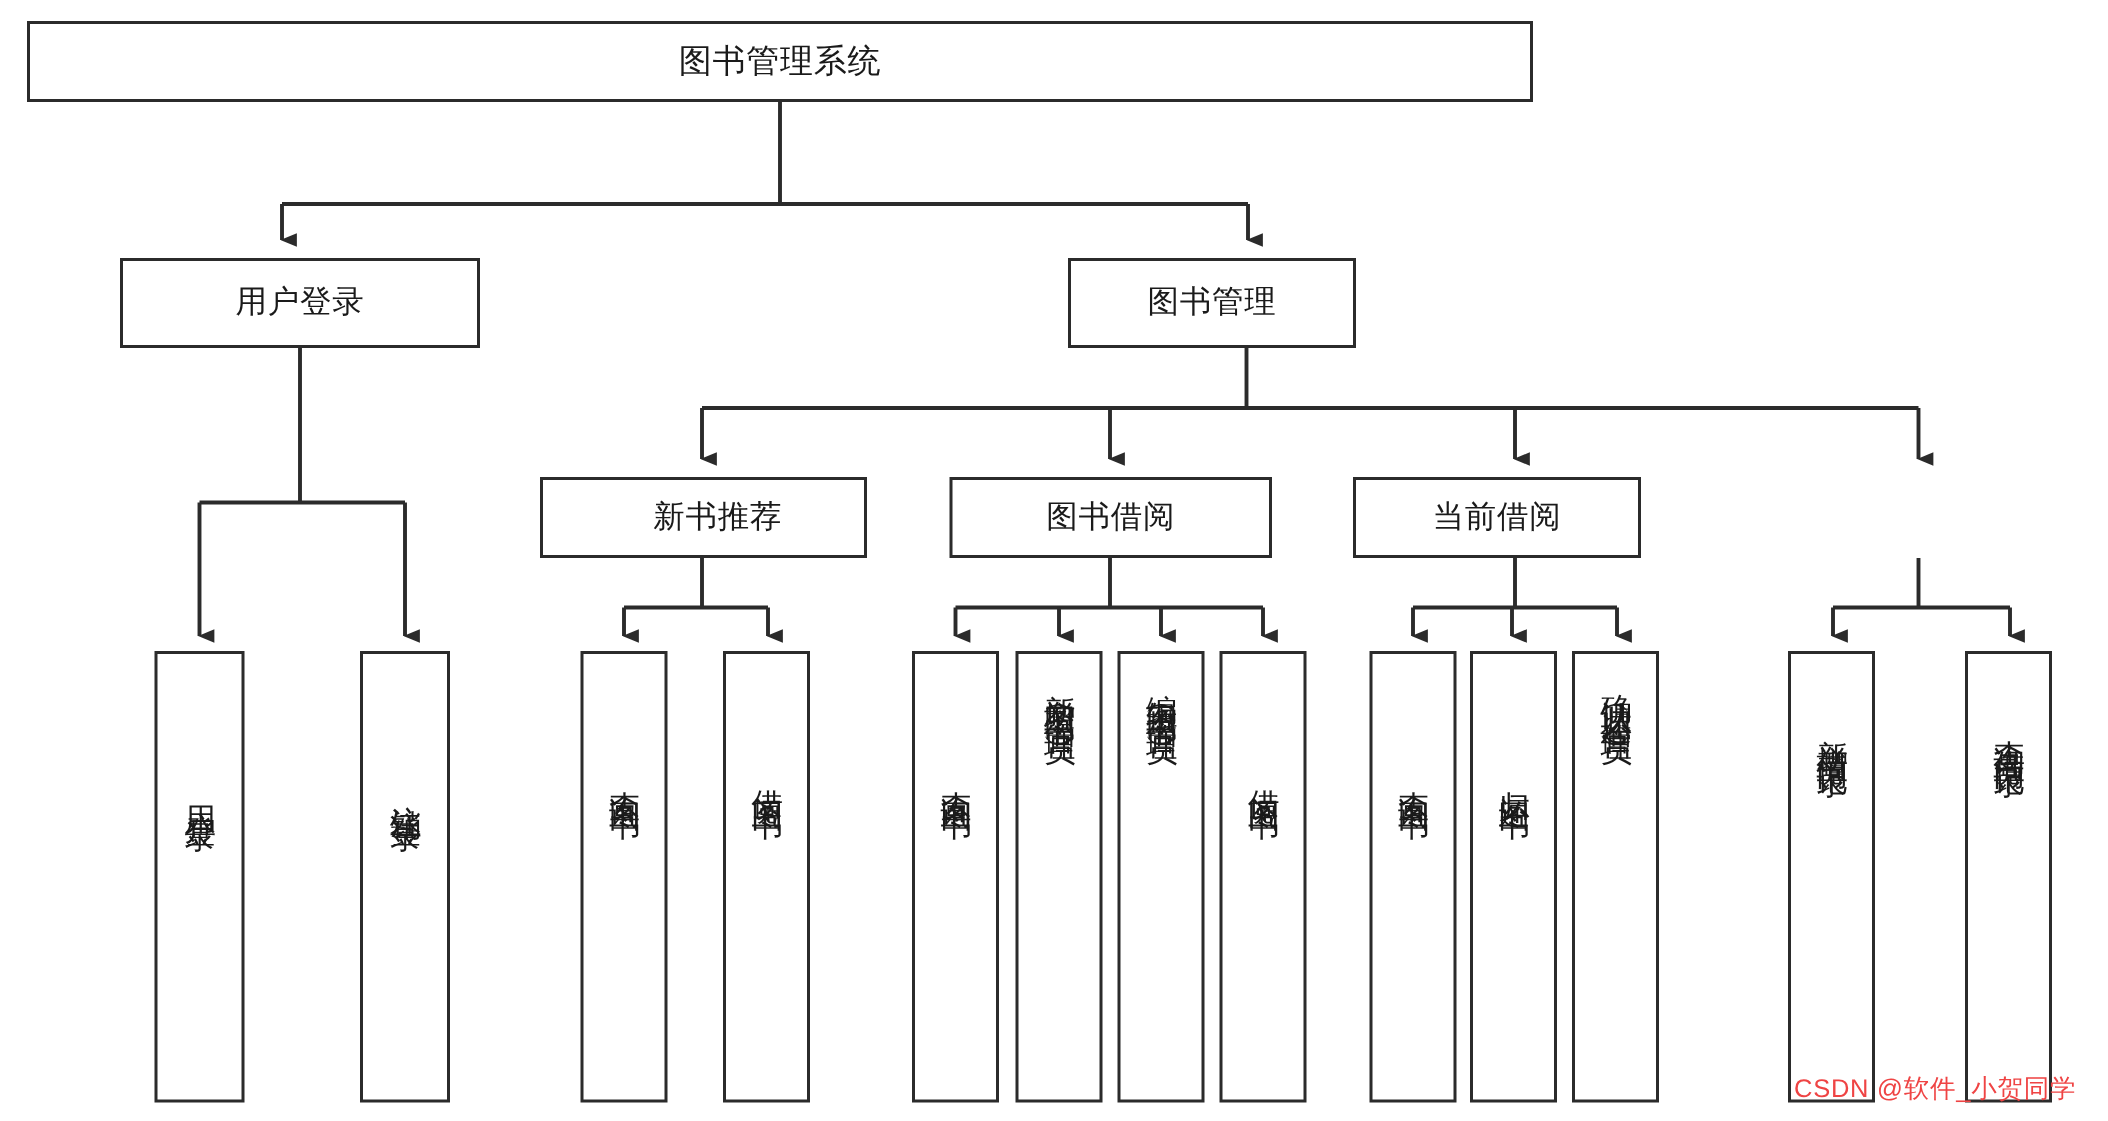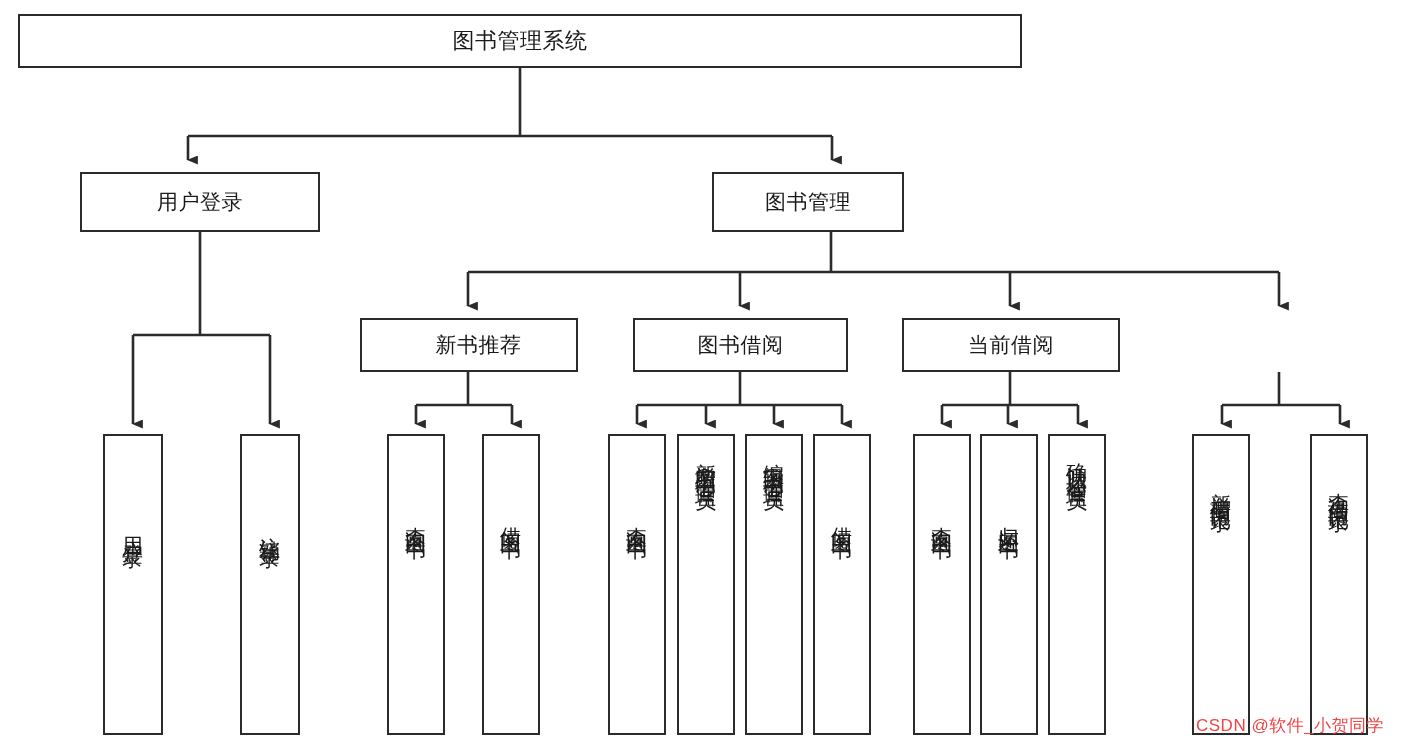--- a/index.html
+++ b/index.html
@@ -132,21 +132,21 @@
     <div class="node horiz" style="left:712px;top:172px;width:192px;height:60px;">
       <span class="node-label">图书管理</span>
     </div>
 
     <div class="node horiz" style="left:360px;top:318px;width:218px;height:54px;padding-left:19px;">
       <span class="node-label">新书推荐</span>
     </div>
     <div class="node horiz" style="left:633px;top:318px;width:215px;height:54px;">
       <span class="node-label">图书借阅</span>
     </div>
-    <div class="node horiz" style="left:902px;top:318px;width:218px;height:54px;">
+    <div class="node horiz" style="left:902px;top:318px;width:192px;height:54px;">
       <span class="node-label">当前借阅</span>
     </div>
 
     <div class="node leaf" style="left:103px;top:434px;width:60px;height:301px;padding-top:84px;">
       <span class="node-label">用户登录</span>
     </div>
     <div class="node leaf" style="left:240px;top:434px;width:60px;height:301px;padding-top:84px;">
       <span class="node-label">注销登录</span>
     </div>
 

